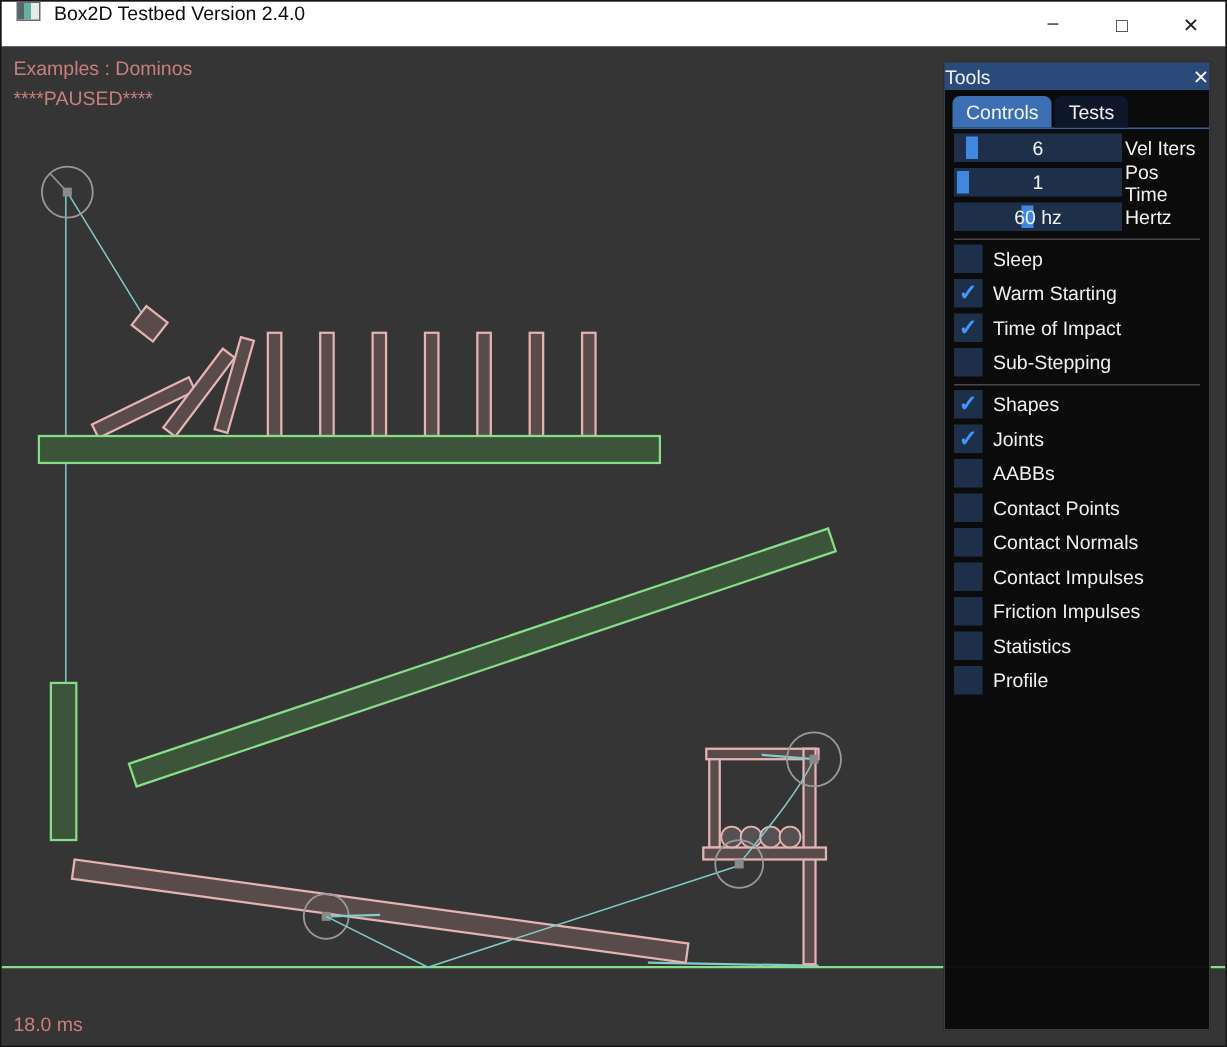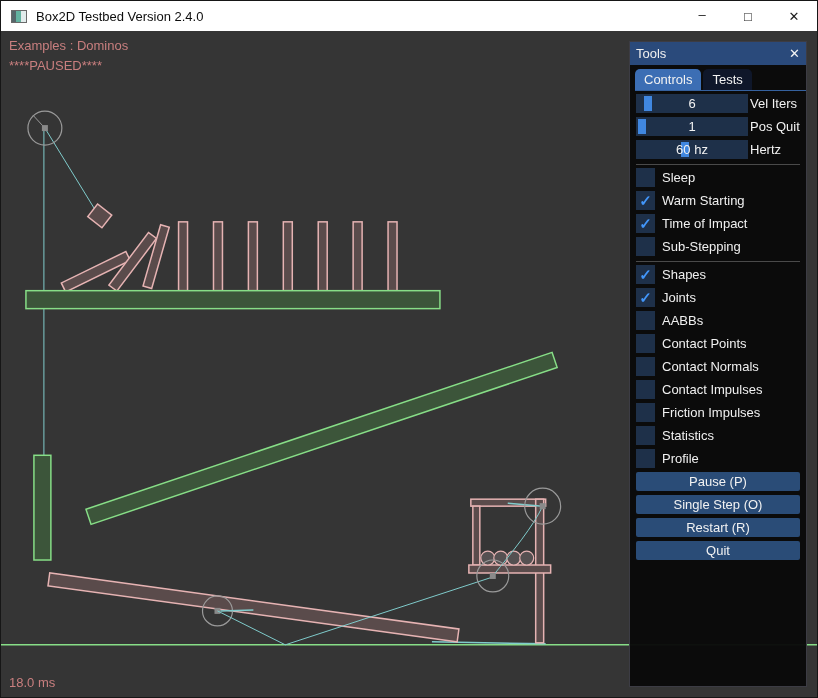--- a/index.html
+++ b/index.html
@@ -4,21 +4,21 @@
 <style>
   html,body{margin:0;padding:0;background:#5a5a5a;}
   .window{
     position:relative;width:818px;height:698px;box-sizing:border-box;
     border:1px solid #161616;background:#353535;
     font-family:"Liberation Sans",sans-serif;overflow:hidden;
   }
   
   .titlebar{
     position:absolute;left:0;top:0;width:100%;height:30px;box-sizing:border-box;
-    background:#ffffff;display:flex;align-items:center;
+    background:#ffffff;display:flex;
   }
   .app-icon{
     width:16px;height:13px;margin-left:10px;box-sizing:border-box;
     border:1px solid #6a6a6a;
     background:linear-gradient(90deg,#56666a 0 30%,#63b2a0 30% 62%,#e2ecec 62% 100%);
   }
   .title-text{margin-left:9px;font-size:13px;color:#0d0d0d;}
   .win-controls{margin-left:auto;display:flex;height:100%;}
   .win-btn{
     width:46px;height:100%;display:flex;align-items:center;justify-content:center;
@@ -31,22 +31,22 @@
   .overlay-text{position:absolute;left:8px;font-size:13px;color:#c97f7f;white-space:pre;}
   .t-example{top:7px;}
   .t-paused{top:27px;}
   .t-ms{top:644px;}
   
   .panel{
     position:absolute;left:628px;top:10px;width:178px;height:646px;box-sizing:border-box;
     background:rgba(10,10,10,0.97);border:1px solid #3c3c44;color:#f0f0f0;font-size:13px;
   }
   .panel-titlebar{
-    height:23px;background:#2a4a7b;display:flex;align-items:center;
-    padding:0 6px;box-sizing:border-box;
+    height:18px;background:#2a4a7b;display:flex;align-items:center;
+    padding:0 0;box-sizing:border-box;
   }
   .panel-close{margin-left:auto;font-size:13px;color:#f4f4f4;cursor:default;}
   .tabbar{
     display:flex;gap:2px;margin:4px 0 0 5px;border-bottom:1px solid #35619e;
     padding-right:0;
   }
   .tab{
     height:21px;line-height:21px;padding:0 9px;border-radius:5px 5px 0 0;
     background:#0f172a;color:#f2f2f2;
   }
@@ -192,21 +192,21 @@
             <div class="slider-grab grab-vel"></div>
             <div class="slider-value">6</div>
           </div>
           <div class="slider-label">Vel Iters</div>
         </div>
         <div class="slider-row">
           <div class="slider-track">
             <div class="slider-grab grab-pos"></div>
             <div class="slider-value">1</div>
           </div>
-          <div class="slider-label">Pos Quit</div>
+          <div class="slider-label">Pos Time</div>
         </div>
         <div class="slider-row">
           <div class="slider-track">
             <div class="slider-grab grab-hz"></div>
             <div class="slider-value">60 hz</div>
           </div>
           <div class="slider-label">Hertz</div>
         </div>
 
         <div class="sep"></div>
@@ -286,23 +286,17 @@
             </span>
           <span class="cb-label">Statistics</span>
         </div>
         <div class="cb-row">
           <span class="cb-box">
               <span class="cb-mark"></span>
             </span>
           <span class="cb-label">Profile</span>
         </div>
 
-        <div class="btn-group">
-          <div class="btn">Pause (P)</div>
-          <div class="btn">Single Step (O)</div>
-          <div class="btn">Restart (R)</div>
-          <div class="btn">Quit</div>
-        </div>
 
       </div>
     </div>
   </div>
 </div>
 
 </body></html>

